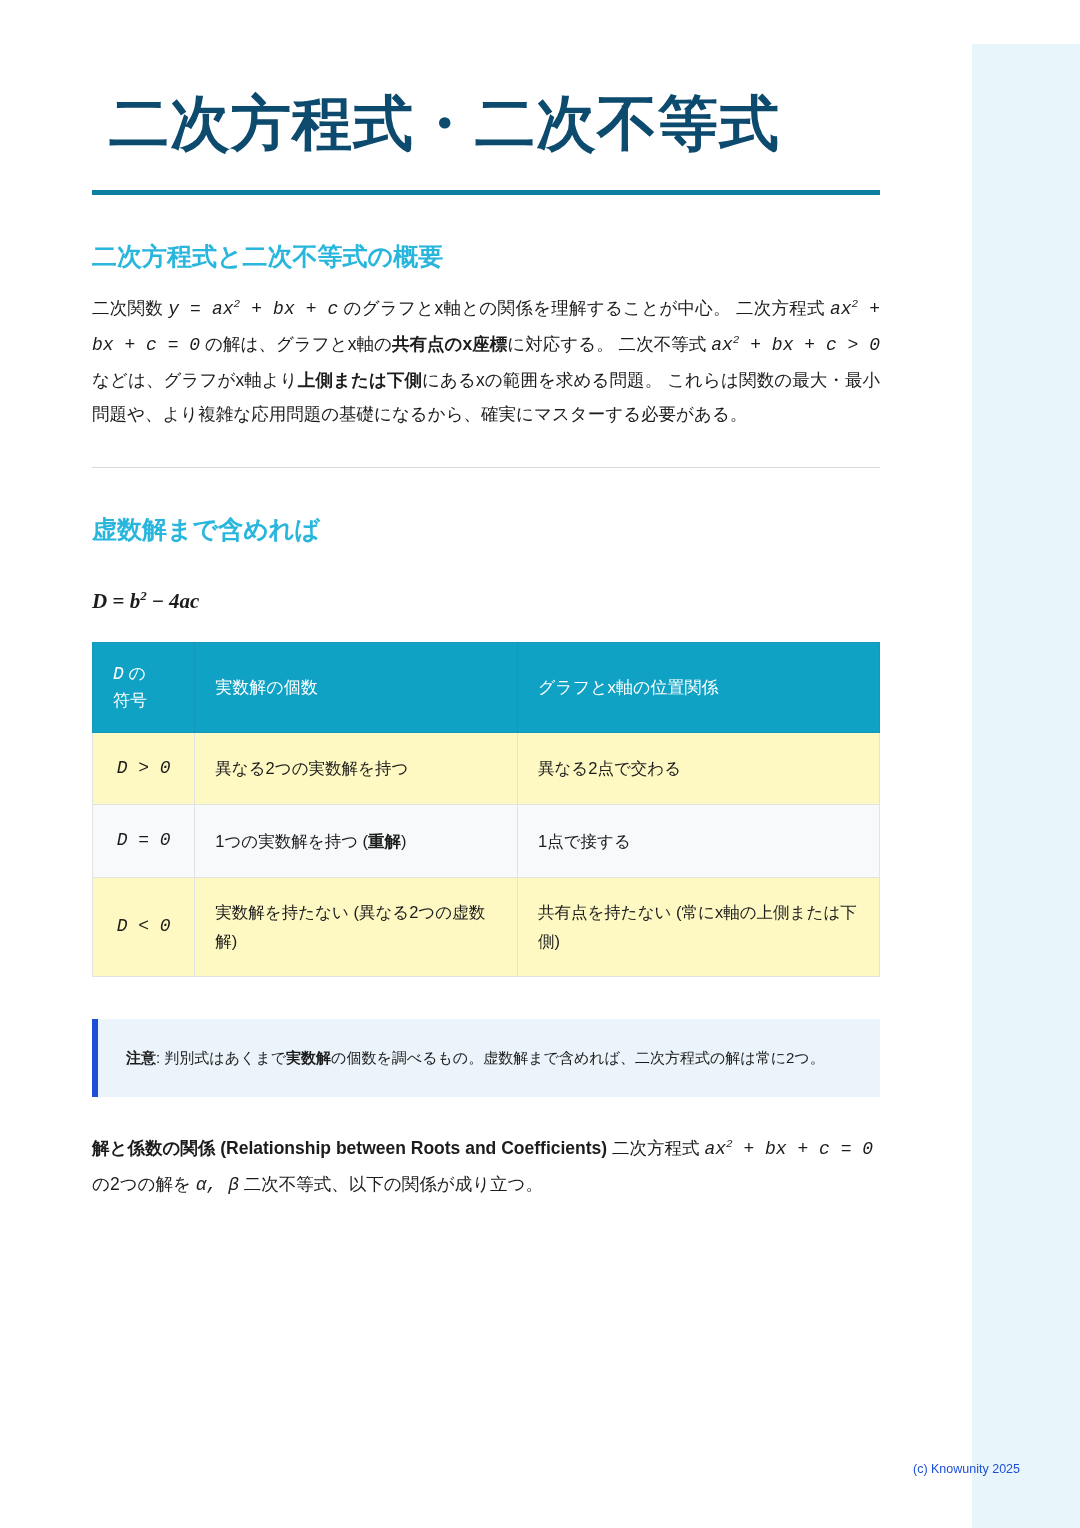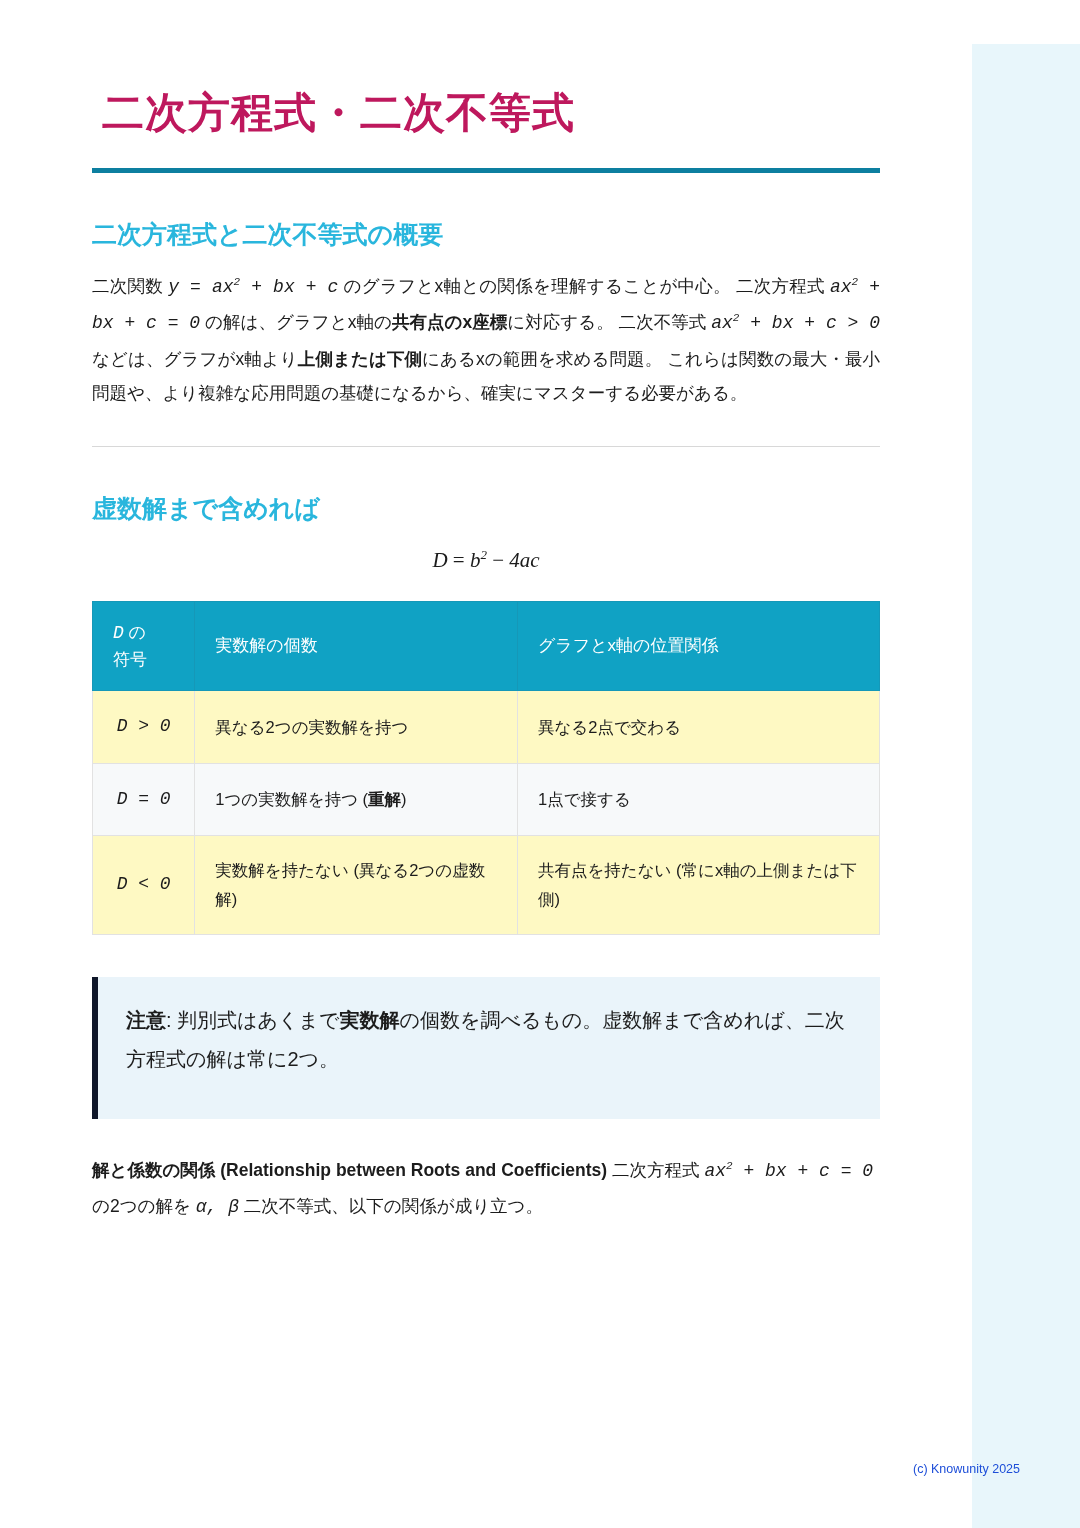--- a/index.html
+++ b/index.html
@@ -26,24 +26,24 @@
   .page {
     position: absolute;
     left: 0;
     top: 0;
     width: 972px;
     height: 1528px;
     box-sizing: border-box;
     padding: 70px 92px 0 92px;
   }
   h1.doc-title {
-    font-size: 42px;
-    font-weight: bold;
-    color: #be185d;
-    margin: 18px 0 0 10px;
+    font-size: 60px;
+    font-weight: bold;
+    color: #0c4a6e;
+    margin: 18px 0 0 17px;
     letter-spacing: 1px;
     line-height: 1.2;
   }
   .title-rule {
     margin-top: 30px;
     height: 5px;
     background: #0d7fa0;
     width: 100%;
   }
   h2.section-title {
@@ -79,25 +79,25 @@
     height: 1px;
     background: #d8d8d8;
     width: 100%;
   }
   .def-block {
     font-size: 17.5px;
     line-height: 1.95;
     margin-top: 24px;
   }
   .formula {
-    text-align: center;
-    margin: 22px 0 0 0;
+    margin: 42px 0 0 0;
     font-family: "Liberation Serif", serif;
     font-size: 21px;
     font-style: italic;
+    font-weight: bold;
   }
   .formula sup { font-size: 13px; }
   .formula .op { font-style: normal; }
   table.dtable {
     border-collapse: collapse;
     width: 100%;
     margin-top: 28px;
     table-layout: fixed;
   }
   table.dtable th {
@@ -125,23 +125,23 @@
   }
   table.dtable col.c1 { width: 13%; }
   table.dtable col.c2 { width: 41%; }
   table.dtable col.c3 { width: 46%; }
   td.center-math {
     text-align: center;
   }
   .note-box {
     margin-top: 42px;
     background: #eaf4fa;
-    border-left: 6px solid #0f172a;
-    padding: 24px 28px 40px 28px;
-    font-size: 20px;
+    border-left: 6px solid #1d4ed8;
+    padding: 24px 28px 25px 28px;
+    font-size: 15px;
     line-height: 1.95;
   }
   .tail-block {
     font-size: 17.5px;
     line-height: 2.0;
     margin-top: 34px;
   }
   .copyright {
     position: absolute;
     right: 60px;

